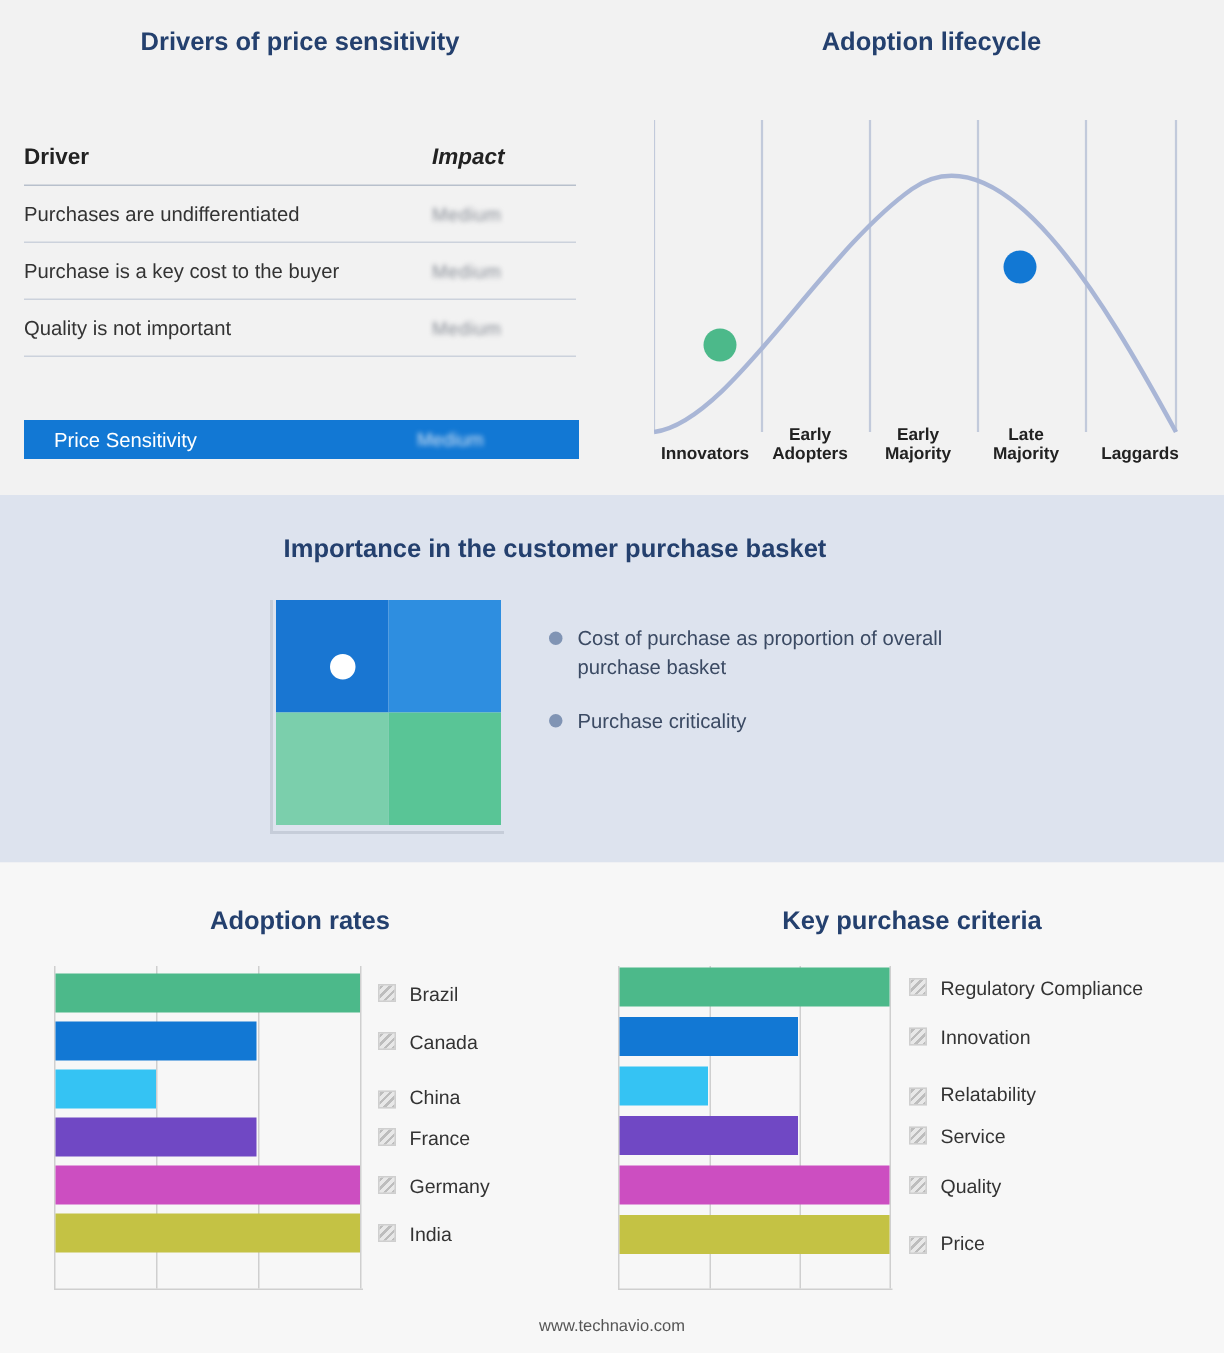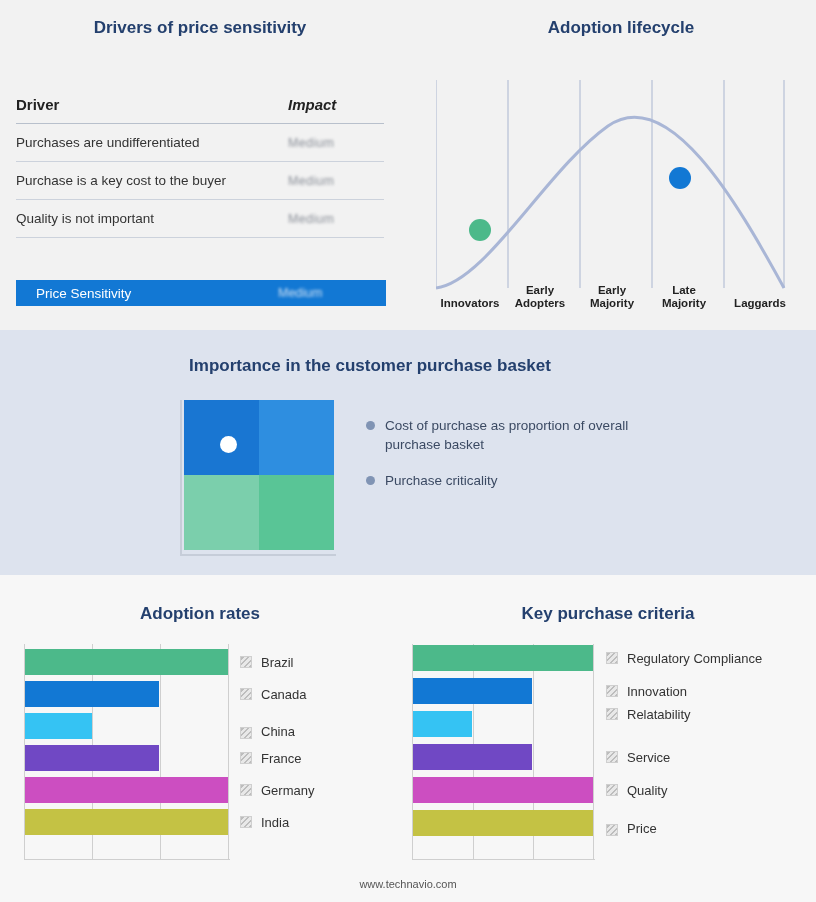--- a/index.html
+++ b/index.html
@@ -164,21 +164,21 @@
   #adoption-panel { left: 0; top: 592px; width: 400px; height: 300px; }
   #criteria-panel { left: 400px; top: 592px; width: 416px; height: 300px; }
   #adoption-title { position: absolute; left: 0; top: 12px; width: 400px; }
   #criteria-title { position: absolute; left: 0; top: 12px; width: 416px; }
 
   .bar-chart {
     position: absolute;
     top: 52px;
     height: 215px;
   }
-  #adoption-chart { left: 24px; width: 360px; }
+  #adoption-chart { left: 36px; width: 360px; }
   #criteria-chart { left: 12px; width: 392px; }
 
   .plot {
     position: absolute;
     left: 0; top: 0;
     height: 215px;
     border-left: 1px solid #cfcfcf;
     border-bottom: 1px solid #cfcfcf;
   }
   #adoption-plot { width: 205px; }
@@ -384,21 +384,21 @@
     </div>
     <div class="bar-labels" id="criteria-labels">
       <div class="bar-label-row" style="top:1px;">
           <span class="swatch"></span>
           <span class="bar-label-text">Regulatory Compliance</span>
         </div>
       <div class="bar-label-row" style="top:34px;">
           <span class="swatch"></span>
           <span class="bar-label-text">Innovation</span>
         </div>
-      <div class="bar-label-row" style="top:57px;">
+      <div class="bar-label-row" style="top:67px;align-items:flex-end;">
           <span class="swatch"></span>
           <span class="bar-label-text">Relatability</span>
         </div>
       <div class="bar-label-row" style="top:100px;">
           <span class="swatch"></span>
           <span class="bar-label-text">Service</span>
         </div>
       <div class="bar-label-row" style="top:133px;">
           <span class="swatch"></span>
           <span class="bar-label-text">Quality</span>

